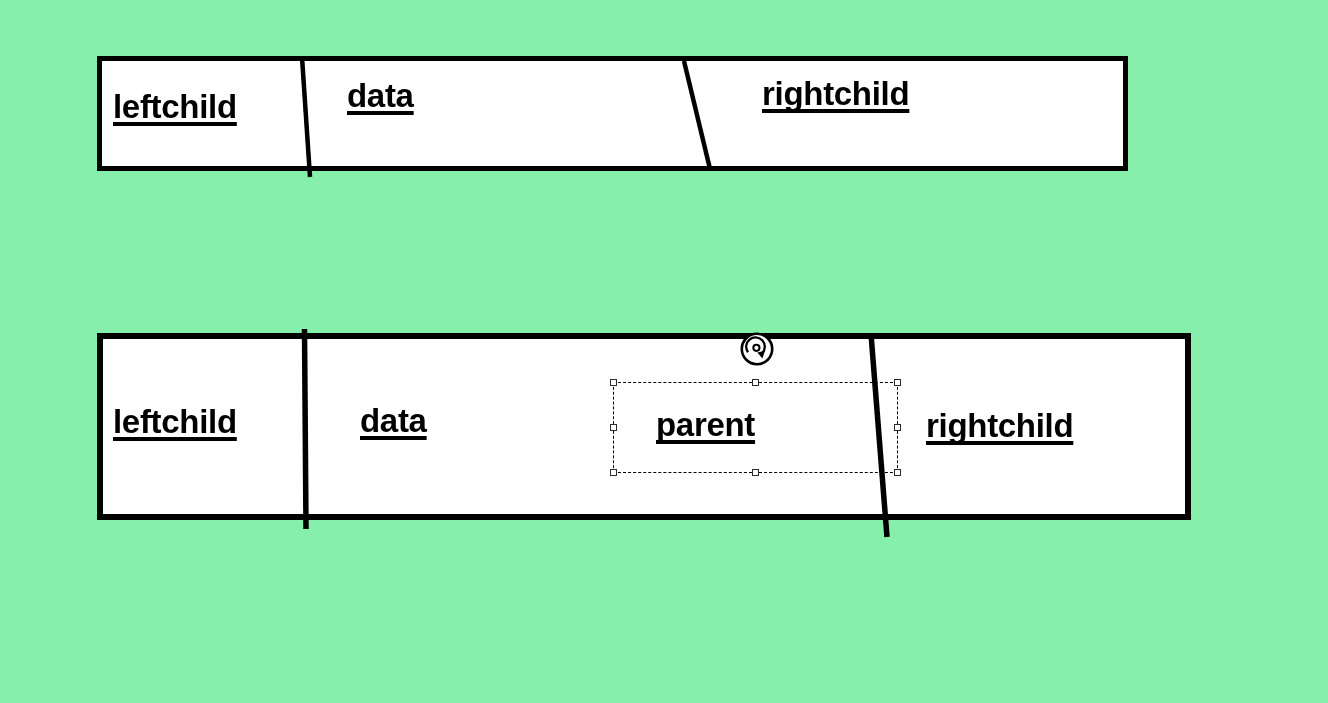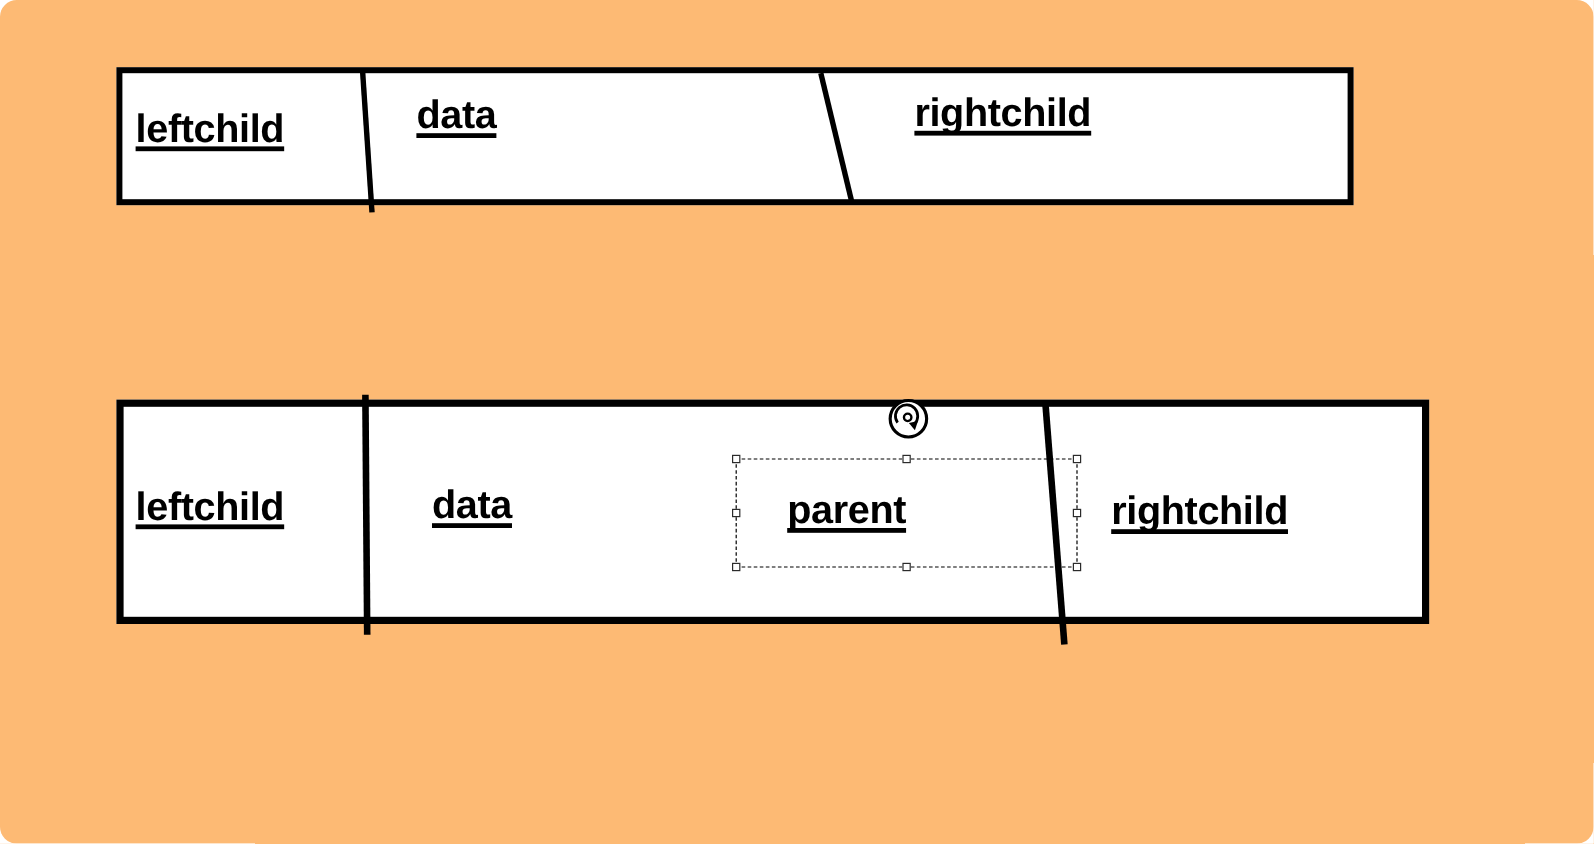--- a/index.html
+++ b/index.html
@@ -1,23 +1,22 @@
 <!DOCTYPE html>
 <html><head>
 <meta charset="utf-8">
 <style>
   html, body { margin: 0; padding: 0; background: #ffffff; }
   .canvas {
     position: relative;
     width: 1328px;
     height: 703px;
-    background: #fdba74;
+    background: #86efac;
     overflow: hidden;
     font-family: "Liberation Sans", sans-serif;
-    border-radius: 14px;
   }
   .struct-box {
     position: absolute;
     background: #ffffff;
     border: 5px solid #000000;
     box-sizing: border-box;
   }
   #box-top    { left: 97px; top: 56px;  width: 1031px; height: 115px; }
   #box-bottom { left: 97px; top: 333px; width: 1094px; height: 187px; border-width: 6px; }
   .lines-layer {

